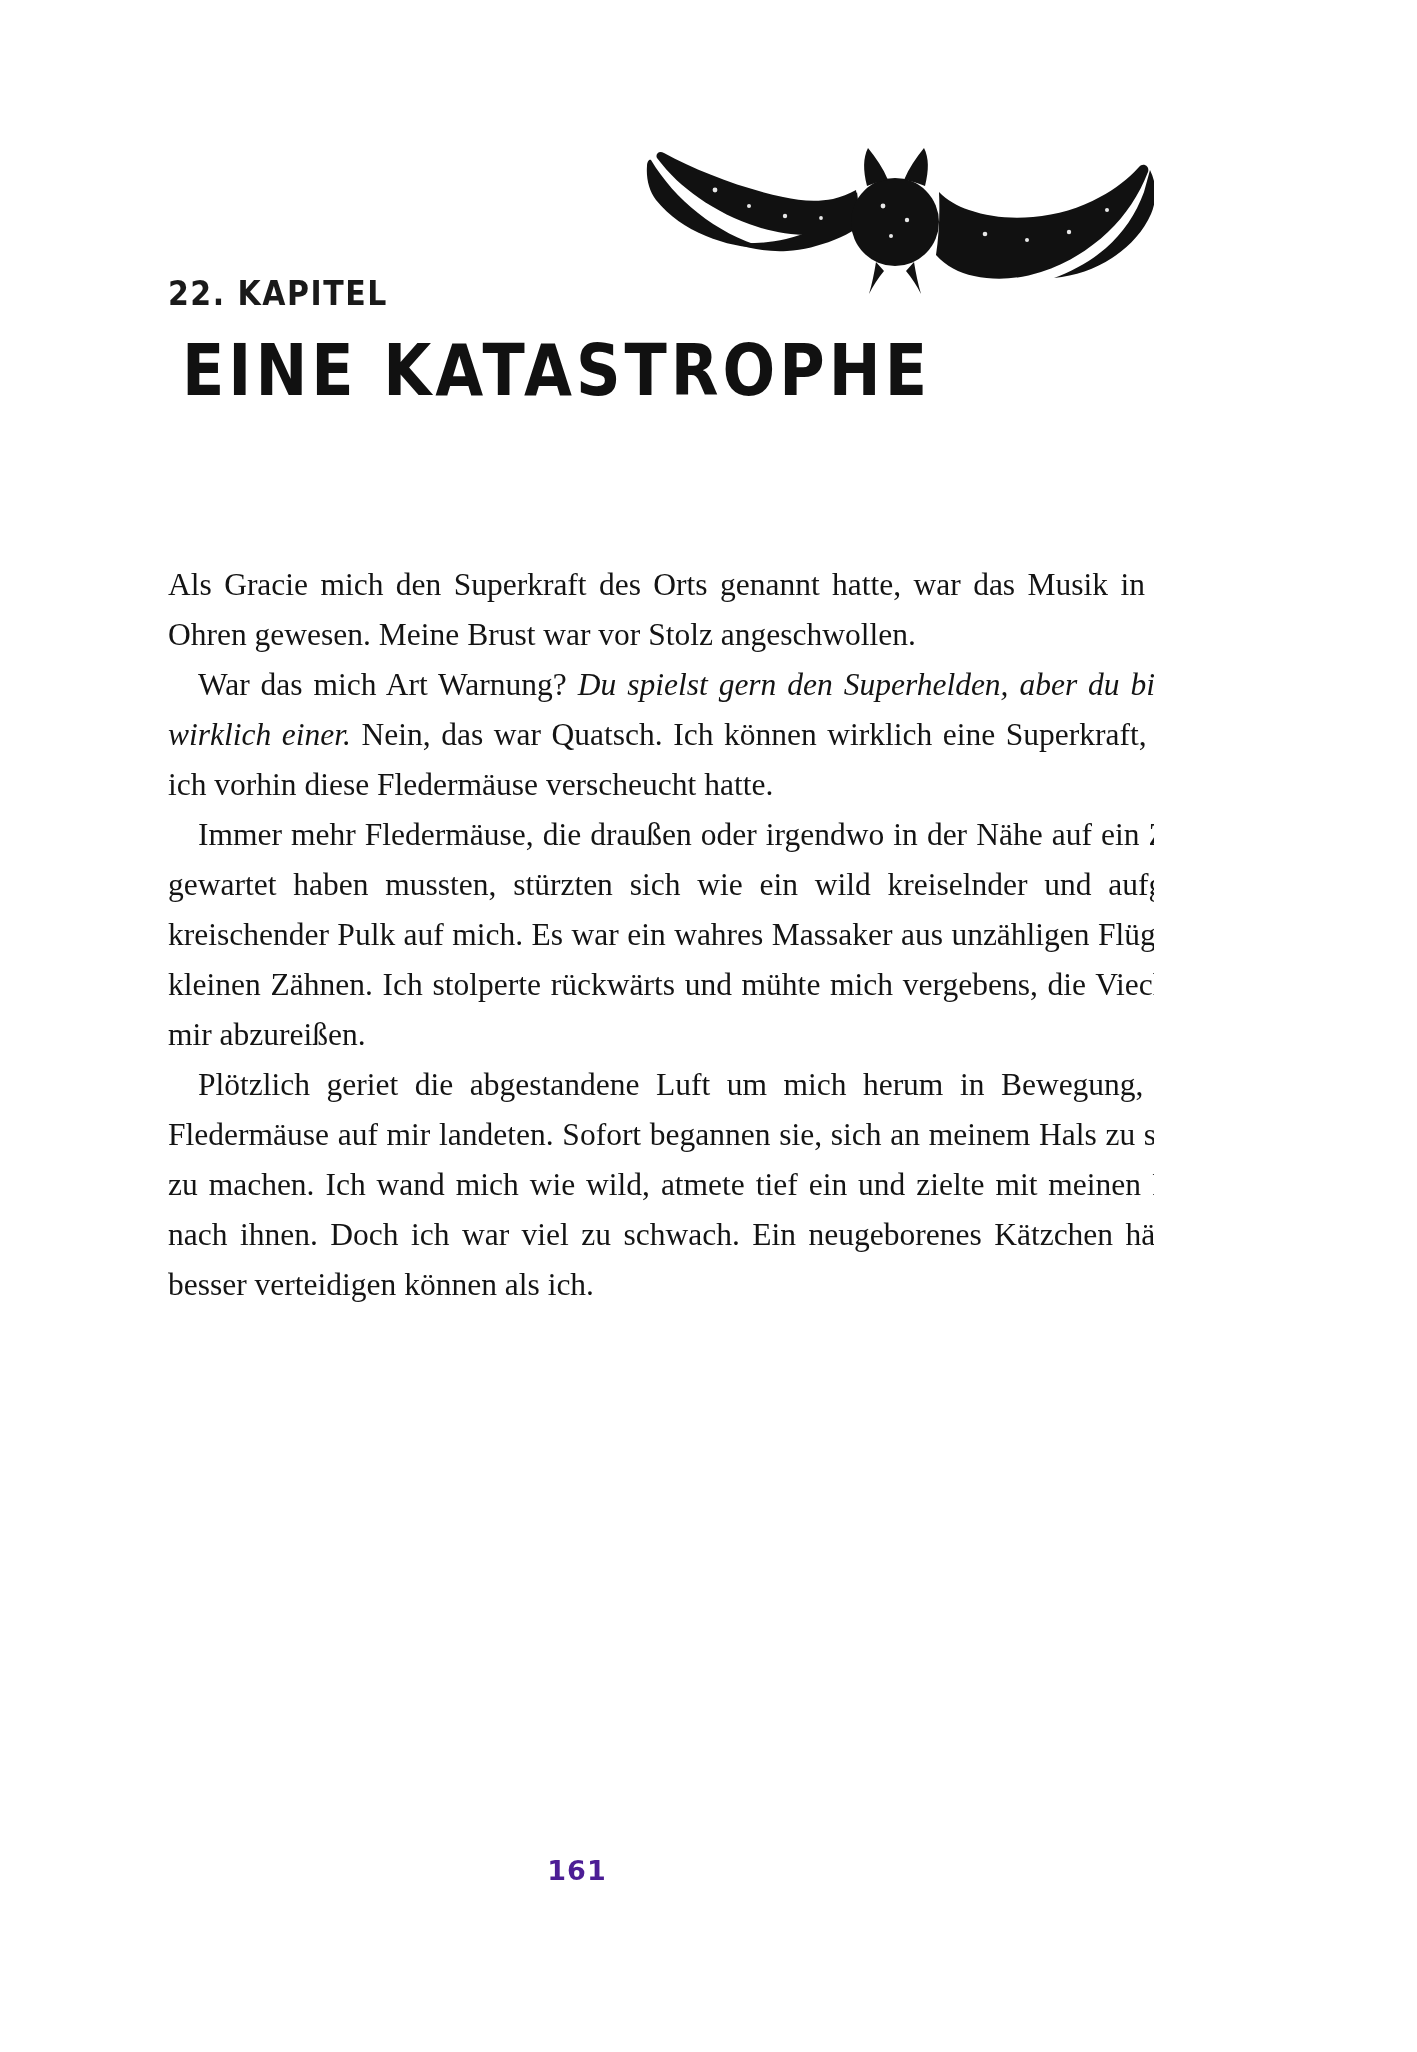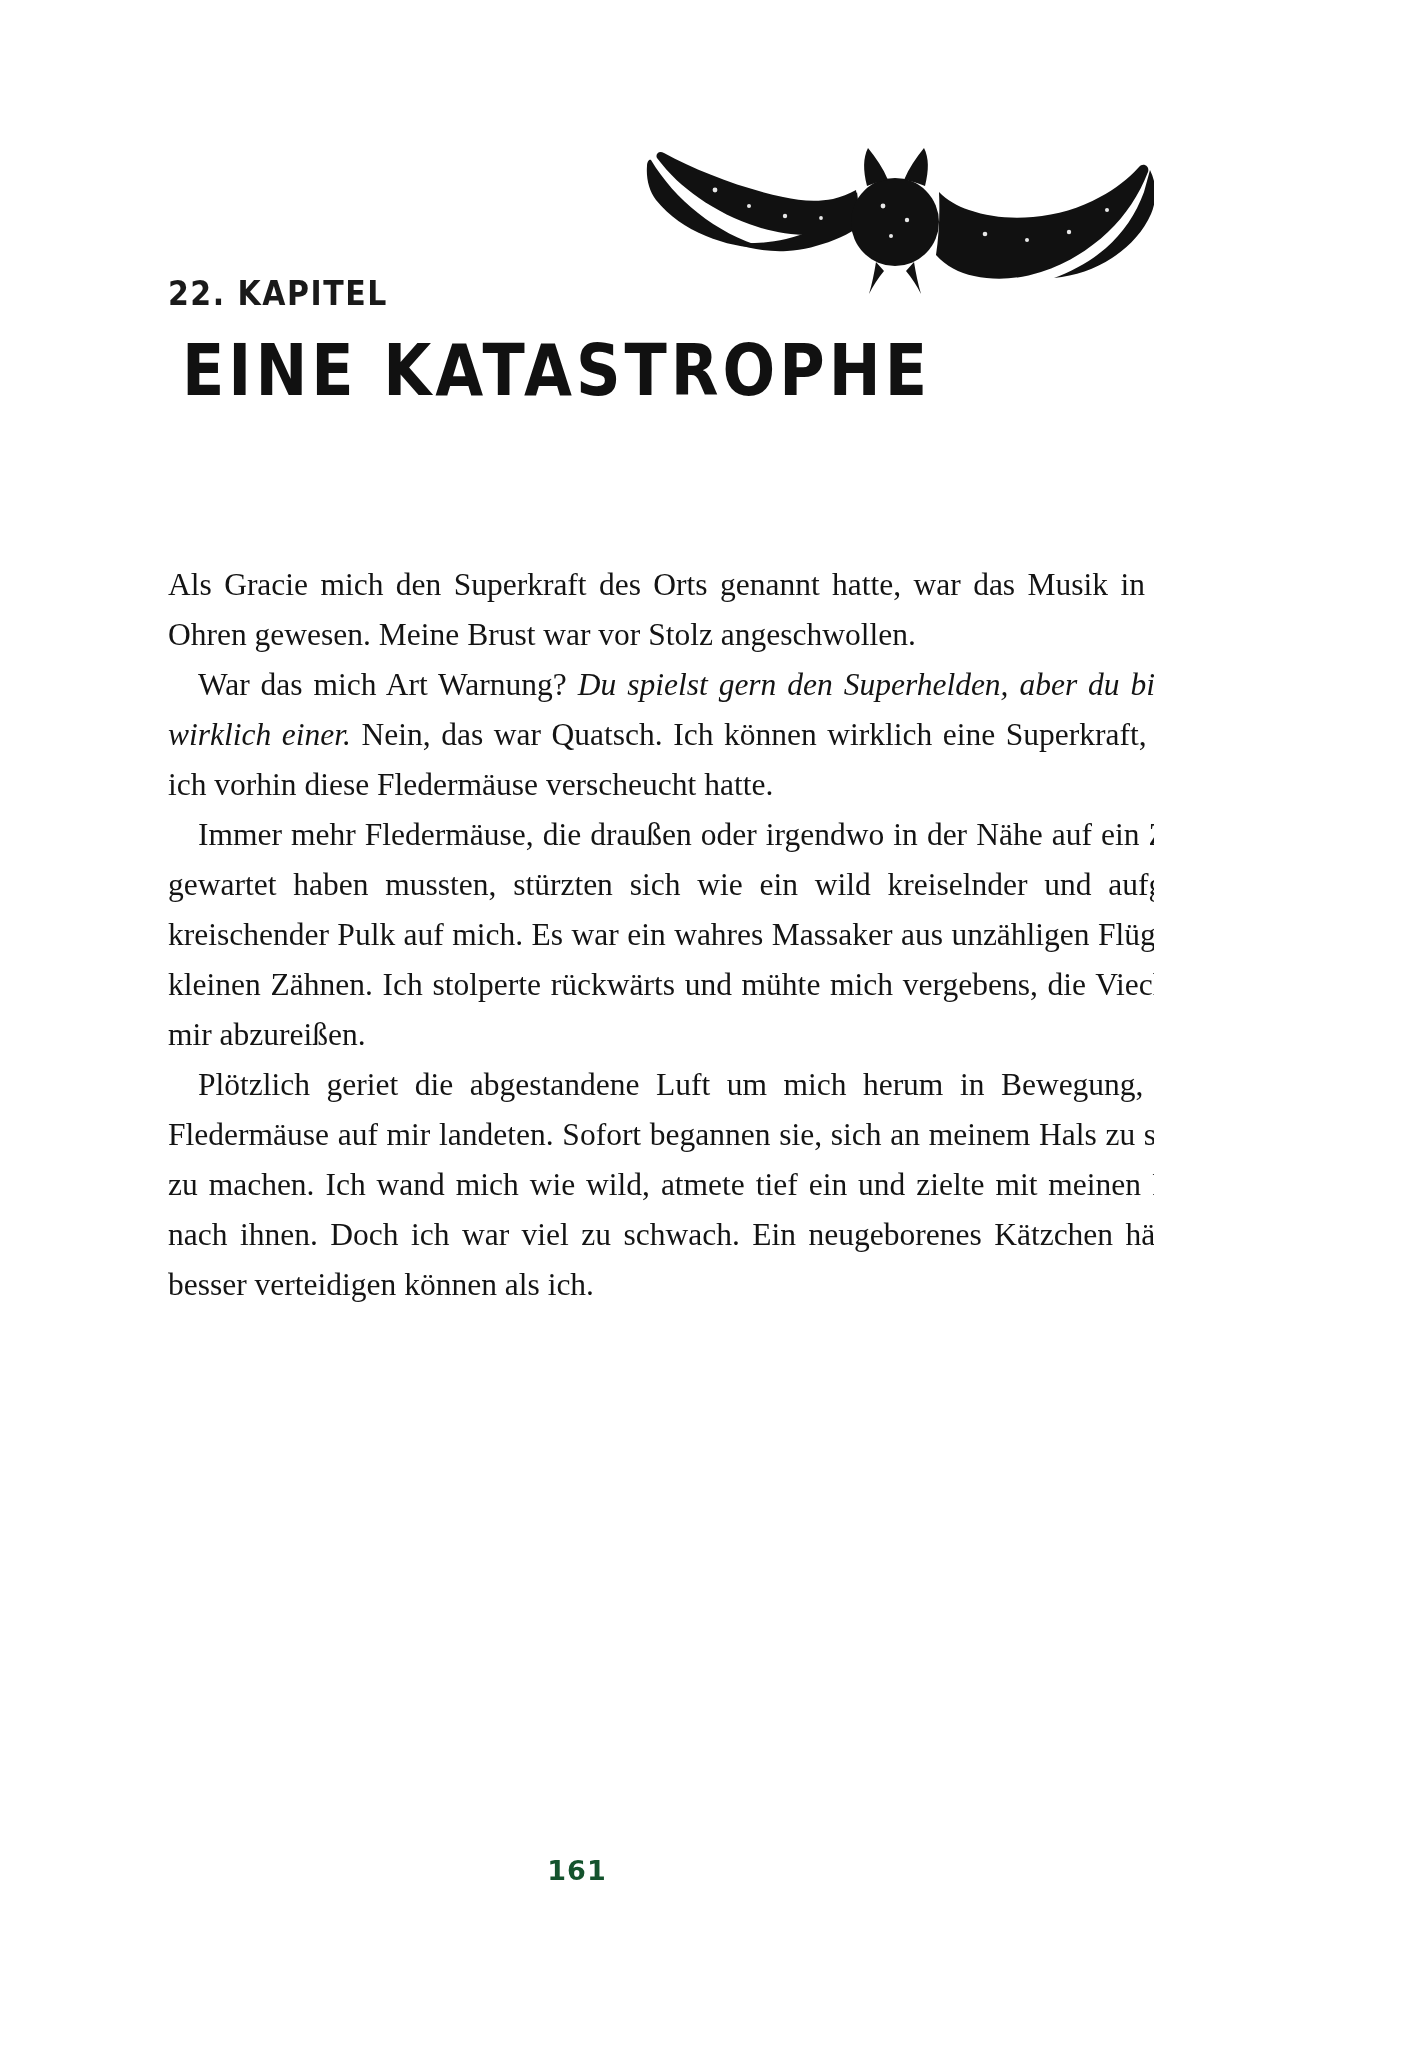--- a/index.html
+++ b/index.html
@@ -85,21 +85,21 @@
   .page-number {
     position: absolute;
     left: 0;
     right: 0;
     top: 1855px;
     text-align: center;
     font-family: "DejaVu Sans", sans-serif;
     font-weight: 700;
     font-size: 27px;
     letter-spacing: 1px;
-    color: #14532d;
+    color: #4c1d95;
   }
 </style>
 </head>
 <body>
 
 <div class="page">
 
   <div class="bat-wrap">
     <svg width="520" height="220" viewBox="0 0 520 220" xmlns="http://www.w3.org/2000/svg" aria-hidden="true">
       <g fill="#111111">

